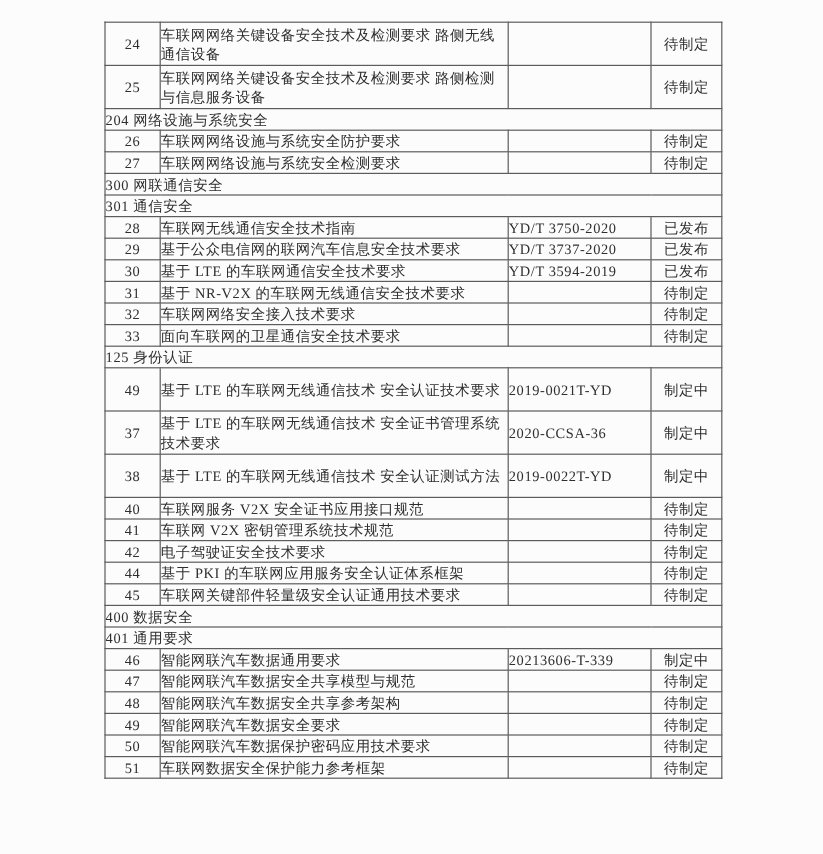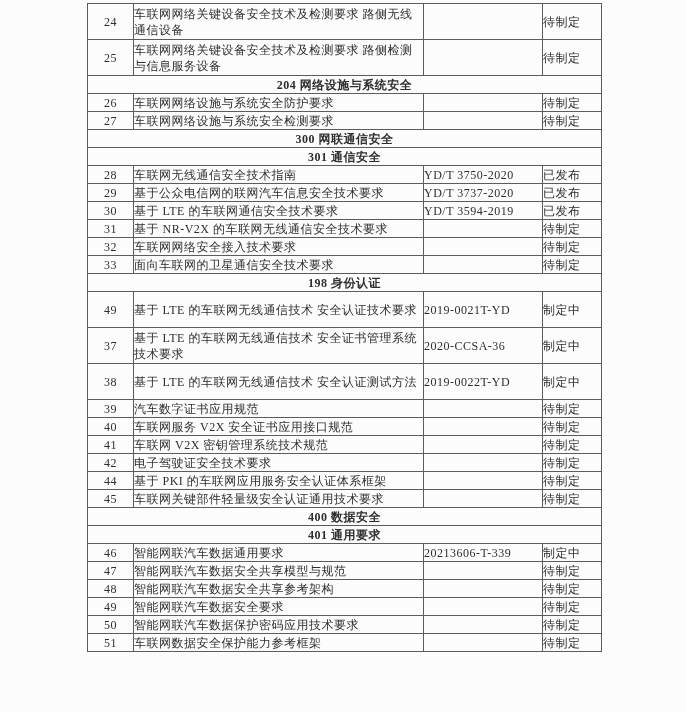--- a/index.html
+++ b/index.html
@@ -14,44 +14,44 @@
     font-family:"Liberation Serif","DejaVu Serif",serif;
     color:var(--ink);
     overflow:hidden;
     position:relative;
   }
   .scan-page{
     position:absolute;left:0;top:0;width:686px;height:712px;
   }
   table.std-table{
     position:absolute;
-    left:87px;top:3px;
+    left:87px;top:18px;
     width:514px;
     border-collapse:collapse;
     table-layout:fixed;
   }
   table.std-table td{
     border:1px solid var(--line);
     font-size:12px;
     line-height:16px;
     padding:0;
     vertical-align:middle;
     overflow:hidden;
     letter-spacing:0.5px;
   }
   tr.item-row{height:18px;}
   tr.item-row.tall{height:36px;}
   tr.section-row{height:18px;}
   td.cell-num{text-align:center;}
   td.cell-name{padding:1px 6px;text-align:left;}
   td.cell-std{text-align:left;font-size:11.5px;letter-spacing:0.2px;}
-  td.cell-status{}
+  td.cell-status{text-align:center;}
   td.cell-section{
-    text-align:center;
-    font-weight:bold;
+    text-align:left;
+    font-weight:normal;
     font-size:12.5px;
   }
 </style>
 </head>
 <body>
 
 <div class="scan-page">
   <table class="std-table">
     <colgroup>
       <col style="width:46px">
@@ -123,45 +123,39 @@
           <td class="cell-std"></td>
           <td class="cell-status">待制定</td>
         </tr>
         <tr class="item-row">
           <td class="cell-num">33</td>
           <td class="cell-name">面向车联网的卫星通信安全技术要求</td>
           <td class="cell-std"></td>
           <td class="cell-status">待制定</td>
         </tr>
         <tr class="section-row">
-          <td colspan="4" class="cell-section">198 身份认证</td>
+          <td colspan="4" class="cell-section">125 身份认证</td>
         </tr>
         <tr class="item-row tall">
           <td class="cell-num">49</td>
           <td class="cell-name">基于 LTE 的车联网无线通信技术 安全认证技术要求</td>
           <td class="cell-std">2019-0021T-YD</td>
           <td class="cell-status">制定中</td>
         </tr>
         <tr class="item-row tall">
           <td class="cell-num">37</td>
           <td class="cell-name">基于 LTE 的车联网无线通信技术 安全证书管理系统技术要求</td>
           <td class="cell-std">2020-CCSA-36</td>
           <td class="cell-status">制定中</td>
         </tr>
         <tr class="item-row tall">
           <td class="cell-num">38</td>
           <td class="cell-name">基于 LTE 的车联网无线通信技术 安全认证测试方法</td>
           <td class="cell-std">2019-0022T-YD</td>
           <td class="cell-status">制定中</td>
-        </tr>
-        <tr class="item-row">
-          <td class="cell-num">39</td>
-          <td class="cell-name">汽车数字证书应用规范</td>
-          <td class="cell-std"></td>
-          <td class="cell-status">待制定</td>
         </tr>
         <tr class="item-row">
           <td class="cell-num">40</td>
           <td class="cell-name">车联网服务 V2X 安全证书应用接口规范</td>
           <td class="cell-std"></td>
           <td class="cell-status">待制定</td>
         </tr>
         <tr class="item-row">
           <td class="cell-num">41</td>
           <td class="cell-name">车联网 V2X 密钥管理系统技术规范</td>

